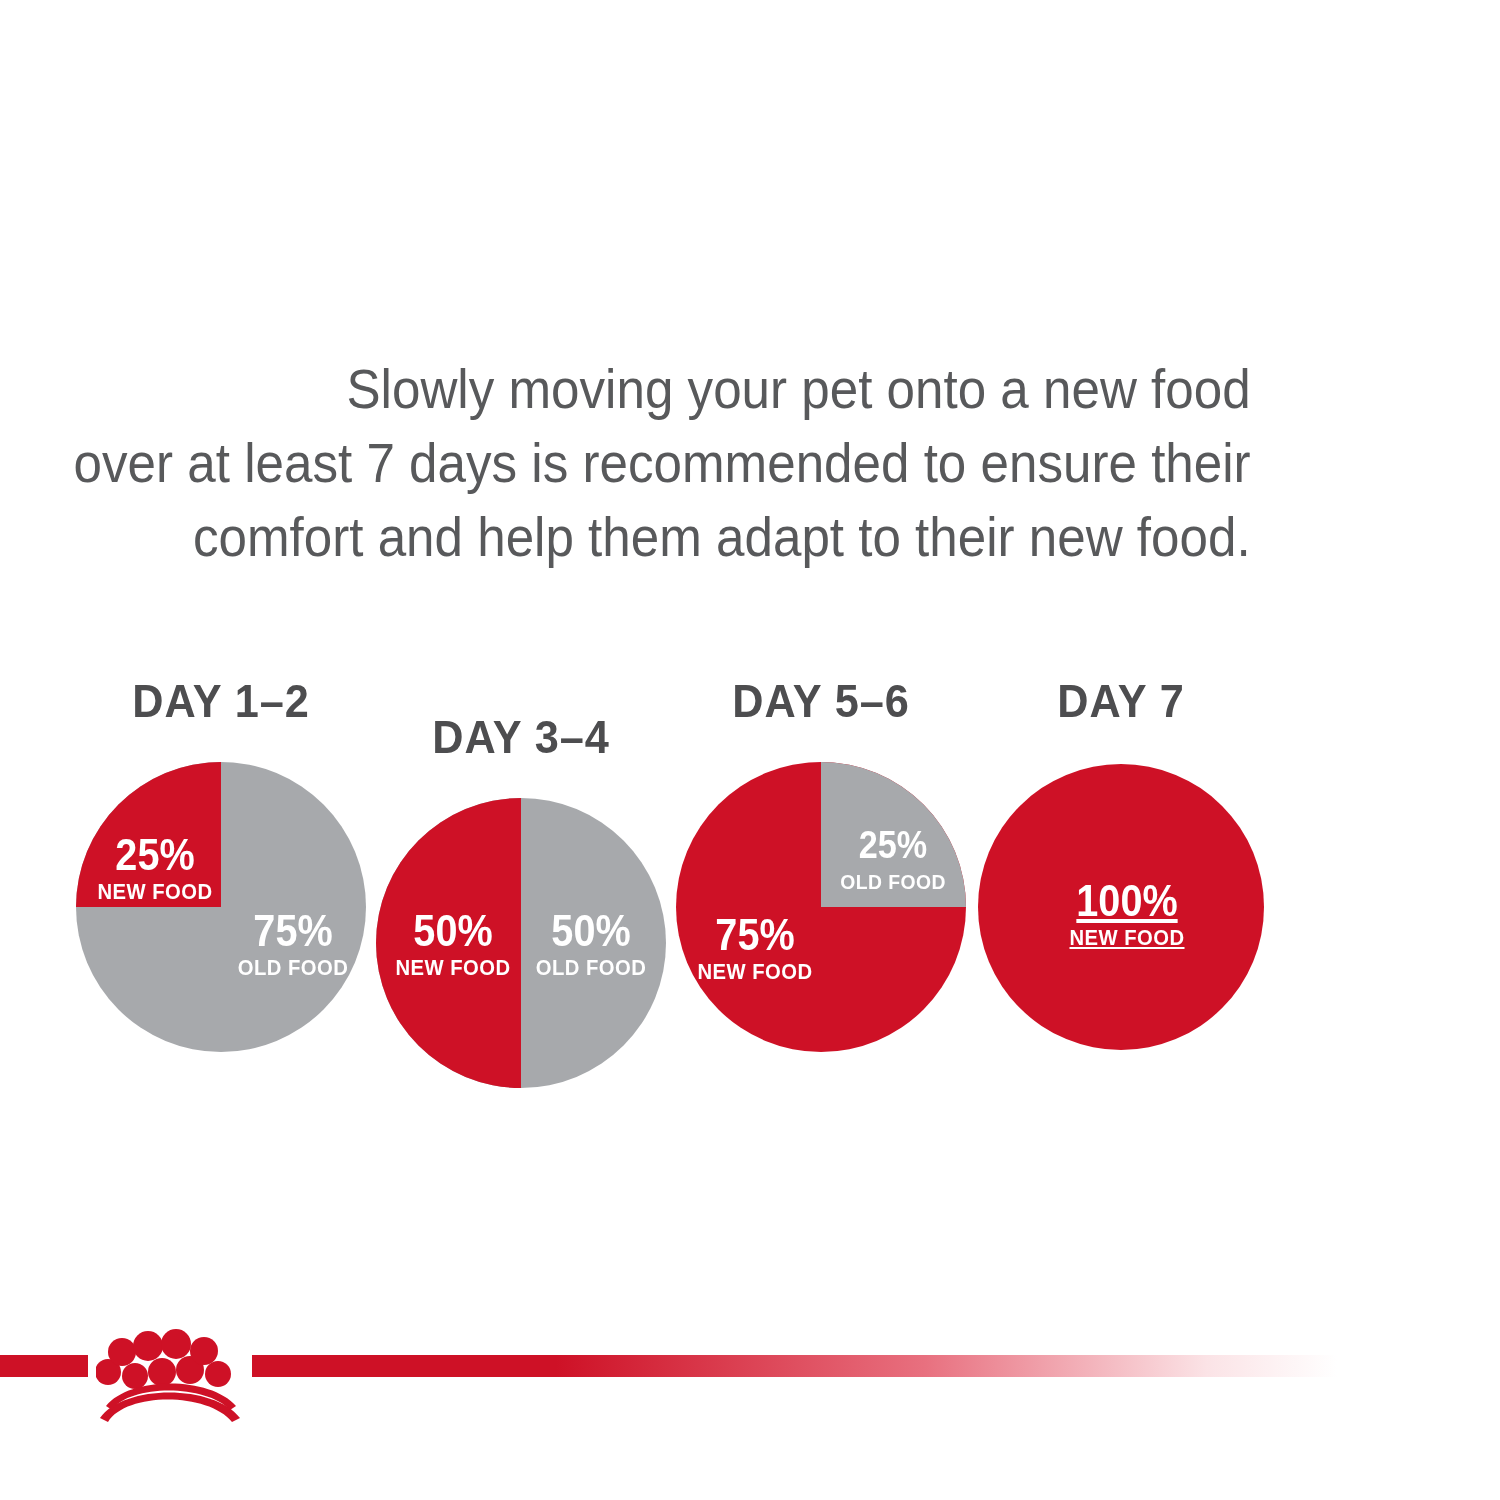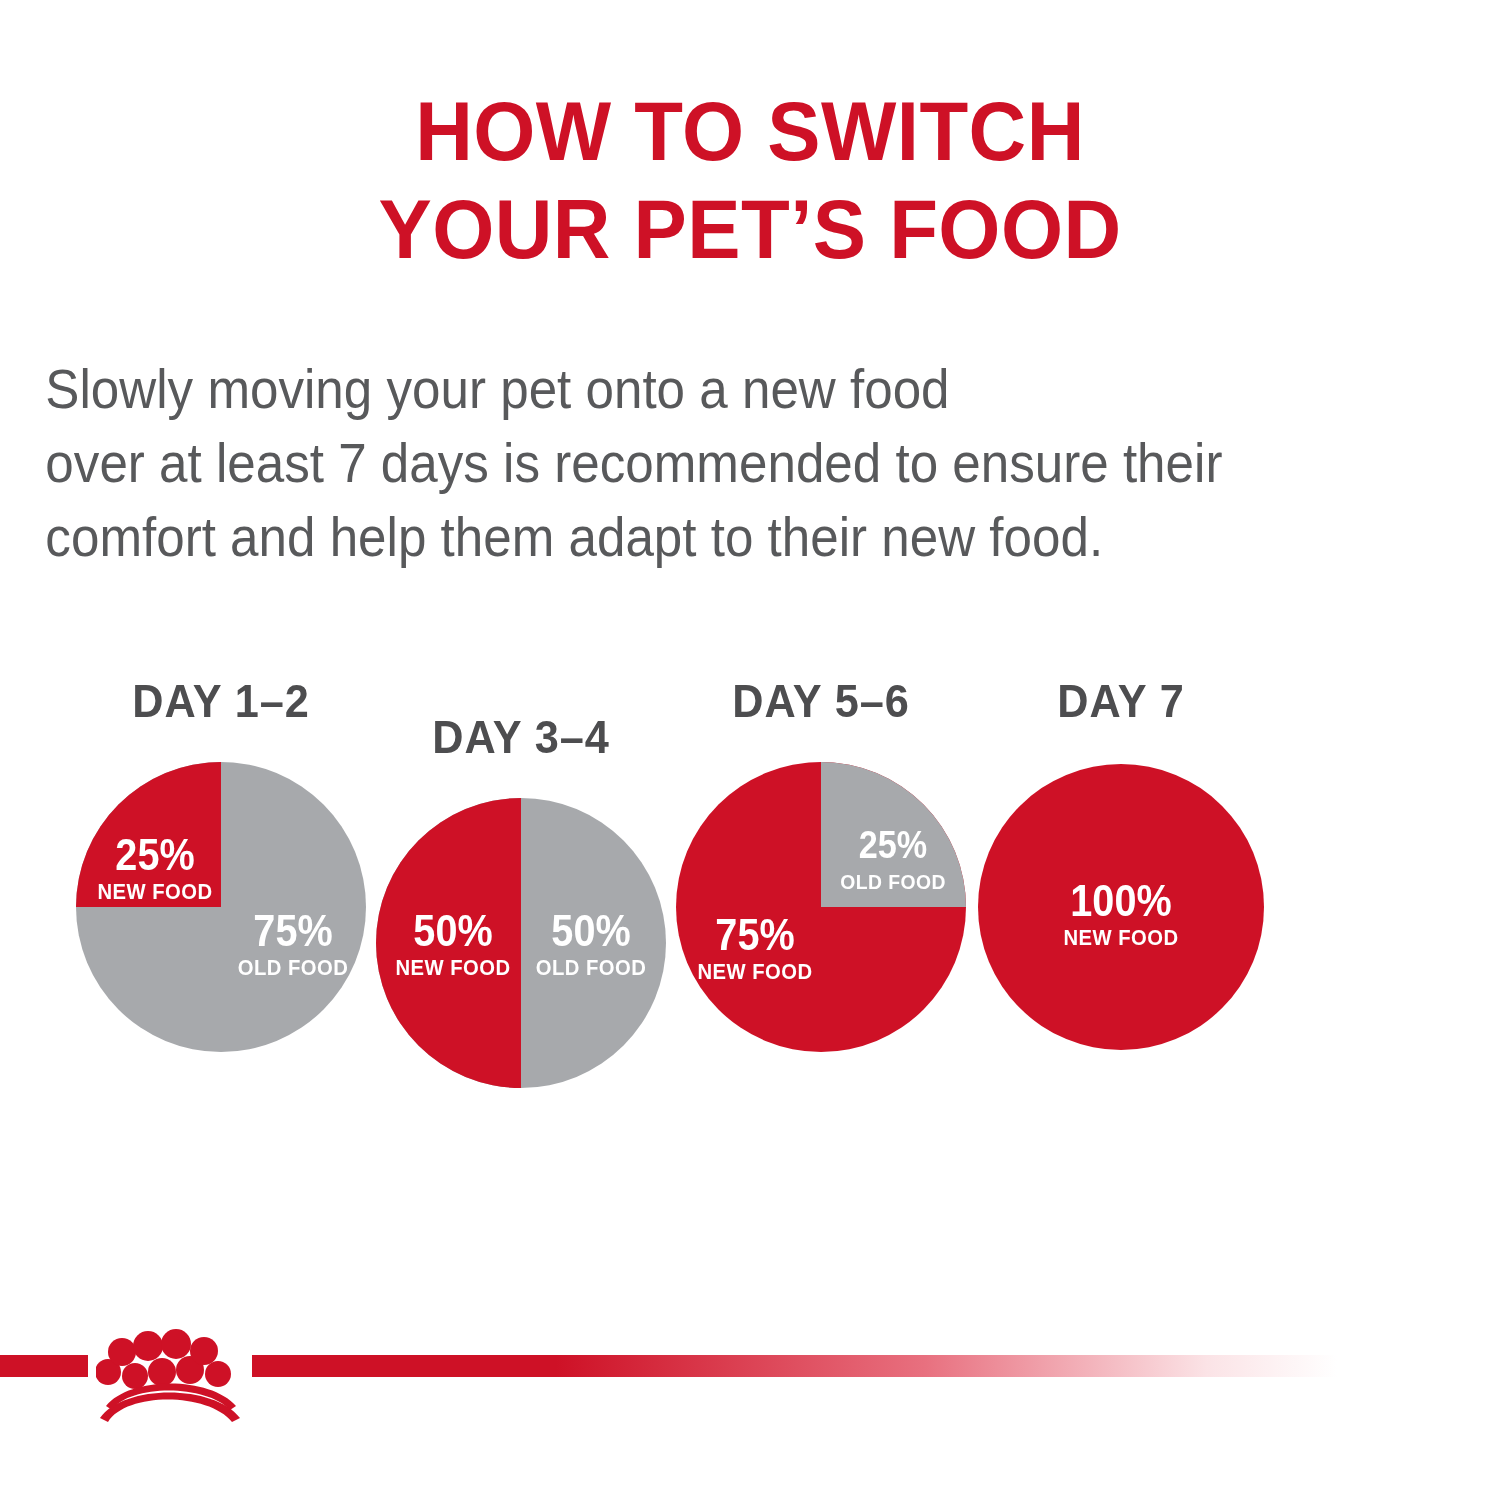--- a/index.html
+++ b/index.html
@@ -41,21 +41,21 @@
     transform: scaleX(0.95);
     white-space: nowrap;
   }
 
   
   .intro-block {
     position: absolute;
     top: 352px;
     left: 0;
     width: 1296px;
-    text-align: left;
+    text-align: right;
   }
   .intro-line {
     color: #58595B;
     font-family: "Liberation Sans Narrow", "Liberation Sans", sans-serif;
     font-weight: normal;
     font-size: 55px;
     line-height: 74px;
     transform: scaleX(0.93);
     white-space: nowrap;
   }
@@ -131,21 +131,21 @@
   
   .p0-new { left: 12px;  top: 72px;  width: 134px; }
   .p0-old { left: 150px; top: 148px; width: 134px; }
   
   .p1-new { left: 10px;  top: 112px; width: 134px; }
   .p1-old { left: 148px; top: 112px; width: 134px; }
   
   .p2-old { left: 152px; top: 62px;  width: 130px; }
   .p2-new { left: 14px;  top: 152px; width: 130px; }
   
-  .p3-new { left: 78px;  top: 118px; width: 134px; }
+  .p3-new { left: 84px;  top: 118px; width: 134px; text-decoration: underline; }
   .p2-old .slice-pct, .p2-old .slice-sub { font-size: 38px; }
   .p2-old .slice-sub { font-size: 21px; }
 
   
   .footer {
     position: absolute;
     left: 0;
     top: 1300px;
     width: 1500px;
     height: 200px;
@@ -172,24 +172,20 @@
     top: 18px;
     width: 150px;
     height: 104px;
   }
 </style>
 </head>
 <body>
 
 <div id="page">
 
-  <div class="title-block">
-    <div class="title-line">HOW TO SWITCH</div>
-    <div class="title-line">YOUR PET’S FOOD</div>
-  </div>
 
   <div class="intro-block">
     <div class="intro-line">Slowly moving your pet onto a new food</div>
     <div class="intro-line">over at least 7 days is recommended to ensure their</div>
     <div class="intro-line">comfort and help them adapt to their new food.</div>
   </div>
 
   <div class="pies-row">
 
     <div class="pie-col c0">

